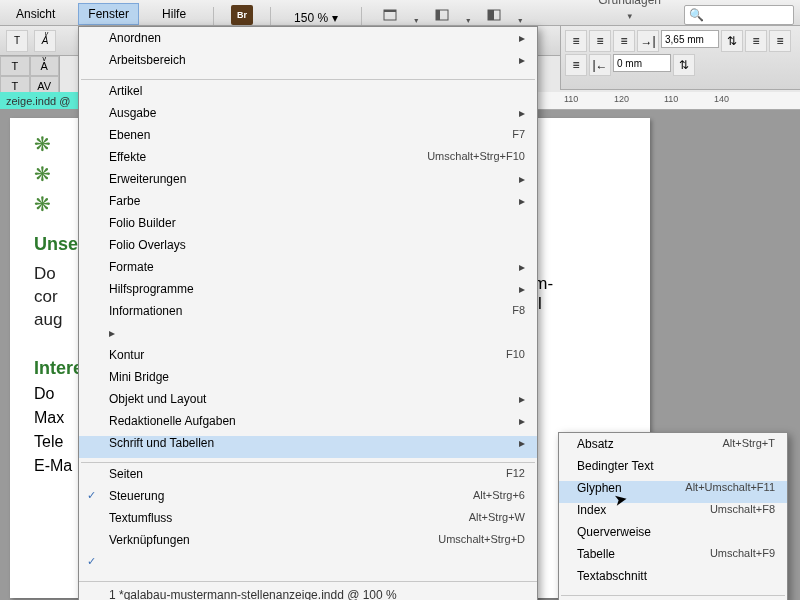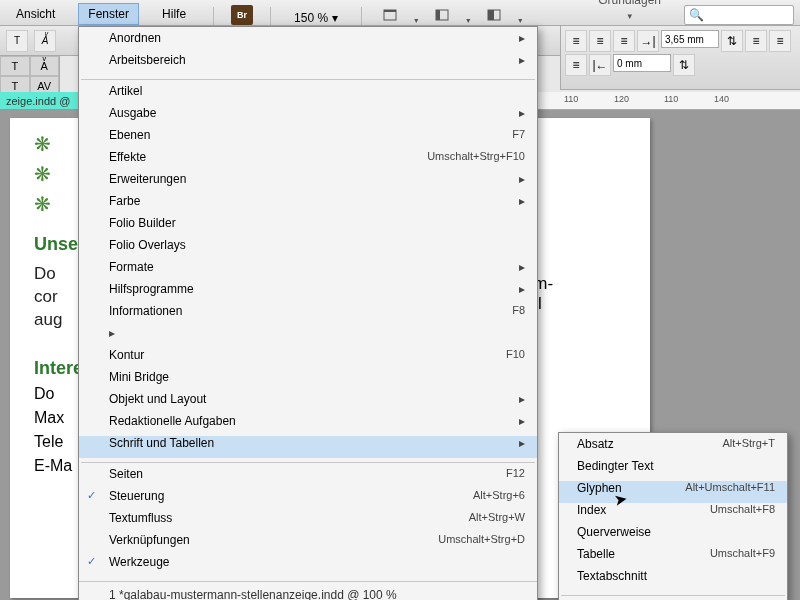--- a/index.html
+++ b/index.html
@@ -250,21 +250,20 @@
     <div class="row">
       <span class="lbl">Textumfluss</span>
       <span class="sc">Alt+Strg+W</span>
     </div>
     <div class="row">
       <span class="lbl">Verknüpfungen</span>
       <span class="sc">Umschalt+Strg+D</span>
     </div>
     <div class="row">
       <span class="chk">✓</span>
-      <span class="lbl">Werkzeuge</span>
     </div>
     <div class="footer">1 *galabau-mustermann-stellenanzeige.indd @ 100 %</div>
   </div>
 <div class="submenu" id="sm">
     <div class="row">
       <span class="lbl">Absatz</span>
       <span class="sc">Alt+Strg+T</span>
     </div>
     <div class="row">
       <span class="lbl">Bedingter Text</span>

